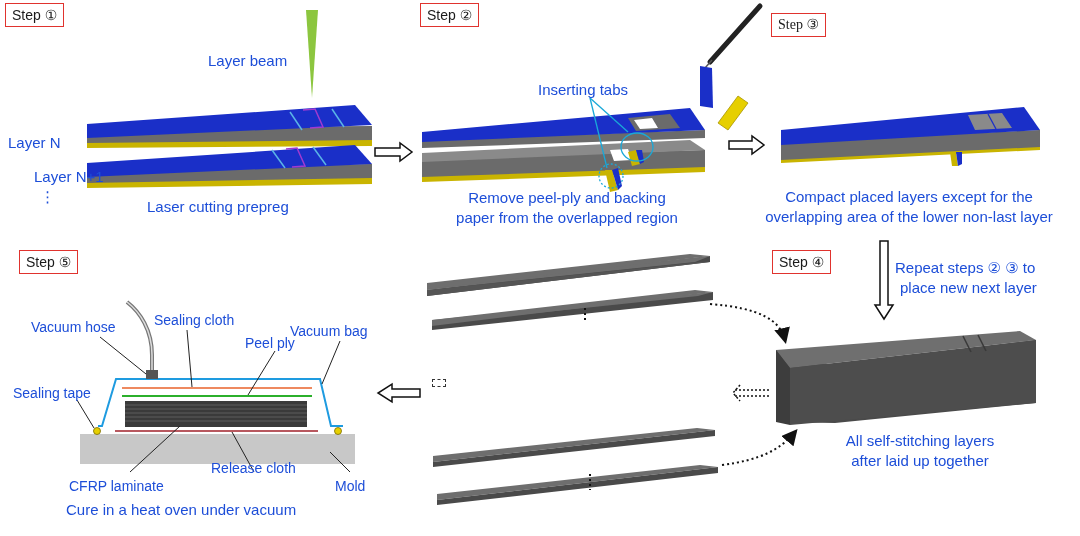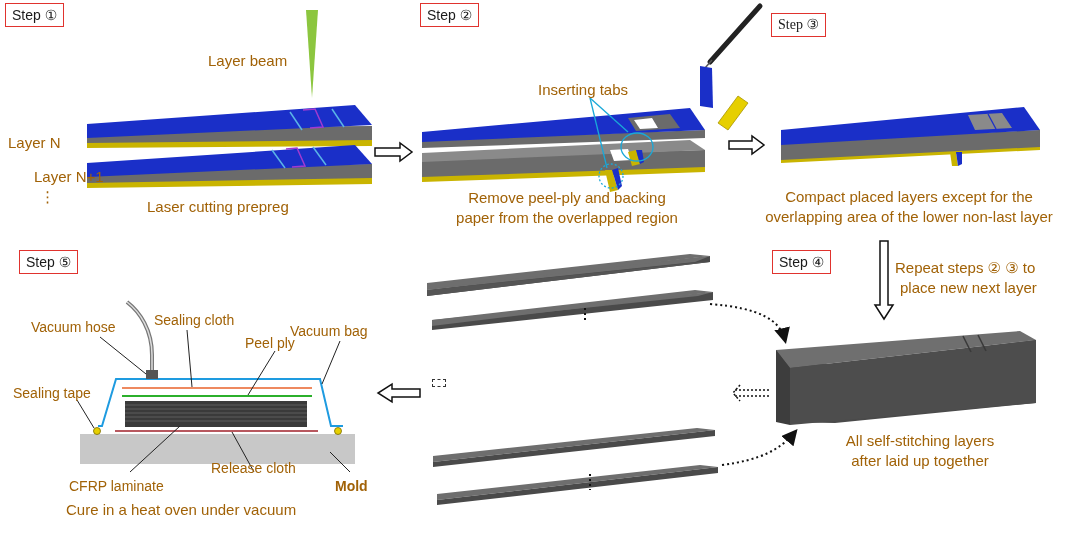--- a/index.html
+++ b/index.html
@@ -1,19 +1,19 @@
 <!DOCTYPE html>
 <html><head>
 <meta charset="utf-8">
 <style>
   html, body { margin: 0; padding: 0; background: #ffffff; }
   body { width: 1080px; height: 536px; position: relative; overflow: hidden;
          font-family: "Liberation Sans", sans-serif; color: #1a1a1a; }
   #diagram { position: absolute; left: 0; top: 0; }
-  .lbl { position: absolute; font-size: 15px; line-height: 18px; white-space: nowrap; color: #a16207; }
+  .lbl { position: absolute; font-size: 15px; line-height: 18px; white-space: nowrap; color: #1d4ed8; }
   .lbl.c { text-align: center; }
   .step { position: absolute; border: 1.5px solid #e0332e; padding: 1px 6px; font-size: 14px; line-height: 20px; background: #fff; }
   .small { font-size: 14px; }
   .dashed-box { position: absolute; border: 1.5px dashed #333; padding: 3px 6px; font-size: 16px; line-height: 20px; }
 </style>
 </head>
 <body>
 
 <svg id="diagram" width="1080" height="536" viewBox="0 0 1080 536">
   <defs>
@@ -196,14 +196,14 @@
 <div class="dashed-box" style="left:432px; top:379px;"></div>
 
 <div class="step" style="left:4px; top:250px;margin-left:15px;">Step ⑤</div>
 <div class="lbl small" style="left:31px; top:318px;">Vacuum hose</div>
 <div class="lbl small" style="left:154px; top:311px;">Sealing cloth</div>
 <div class="lbl small" style="left:290px; top:322px;">Vacuum bag</div>
 <div class="lbl small" style="left:245px; top:334px;">Peel ply</div>
 <div class="lbl small" style="left:13px; top:384px;">Sealing tape</div>
 <div class="lbl small" style="left:69px; top:477px;">CFRP laminate</div>
 <div class="lbl small" style="left:211px; top:459px;">Release cloth</div>
-<div class="lbl small" style="left:335px; top:477px;font-weight:bold;">Mold</div>
+<div class="lbl small" style="left:335px; top:477px;">Mold</div>
 <div class="lbl" style="left:66px; top:501px;">Cure in a heat oven under vacuum</div>
 
 </body></html>

